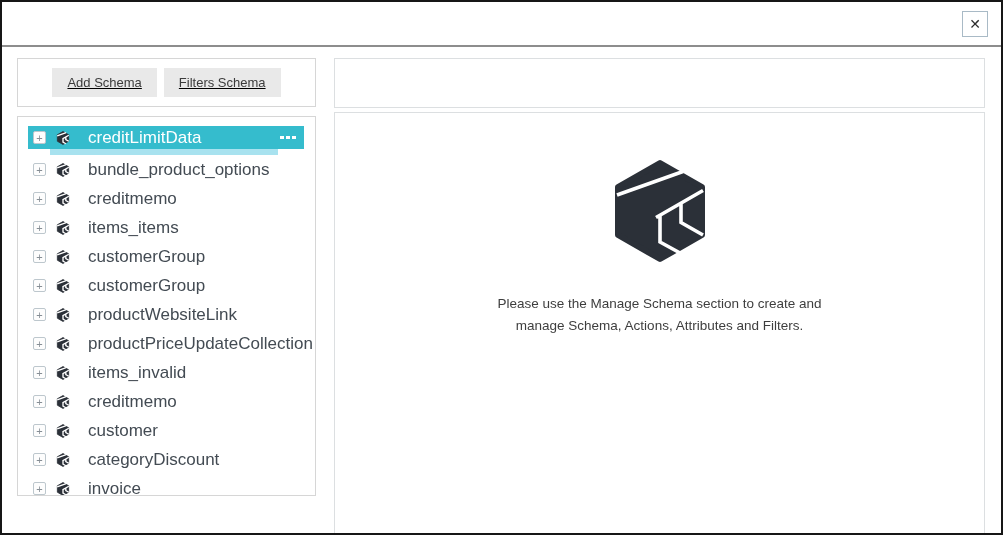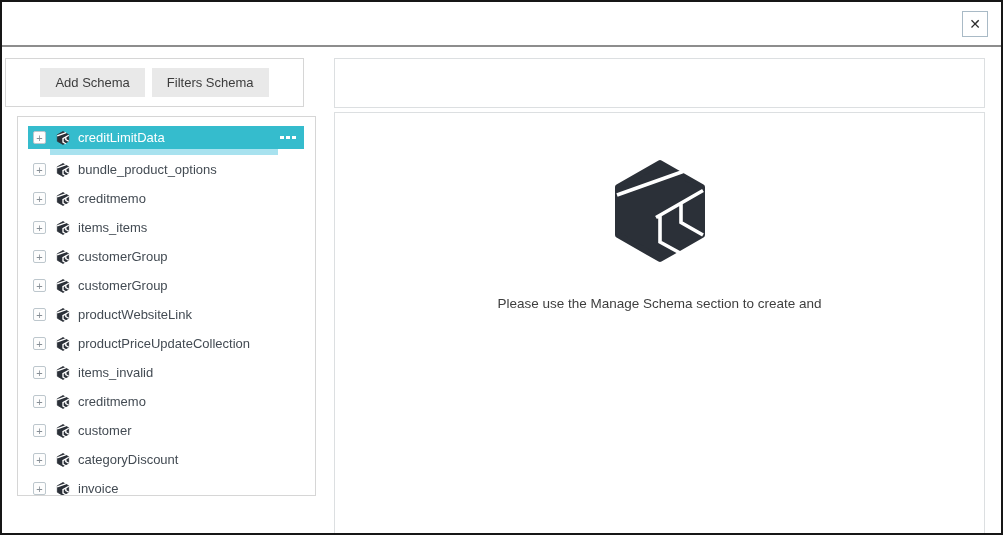--- a/index.html
+++ b/index.html
@@ -26,25 +26,26 @@
     background:#fff;
     border:1px solid #a9bac6;
     font-family:"Liberation Sans", sans-serif;
     font-size:14px; color:#2c2c2c;
     display:flex; align-items:center; justify-content:center;
     cursor:pointer; padding:0;
   }
 
   
   .toolbar-box{
-    position:absolute; left:3px; top:56px;
+    position:absolute; left:15px; top:56px;
     width:299px; height:49px;
     border:1px solid #d6d6d6;
     display:flex; align-items:center; justify-content:center; gap:7px;
     background:#fff;
+    text-decoration:underline;
   }
   .tb-btn{
     height:29px; padding:0 15px;
     background:#e9e9e9; border:none;
     font-family:"Liberation Sans", sans-serif;
     font-size:13px; color:#3c3c3c;
     cursor:pointer;
   }
 
   .list-box{
@@ -56,22 +57,22 @@
     padding-top:9px;
   }
 
   .row{
     height:29px;
     display:flex; align-items:center;
     padding-left:15px;
     cursor:pointer;
   }
   .row .lbl{
-    font-size:13px; color:#434b53;
-    margin-left:8px;
+    font-size:17px; color:#434b53;
+    margin-left:18px;
     white-space:nowrap;
   }
   .row.sel{
     height:23px;
     margin:0 11px 0 10px;
     padding-left:5px;
     background:#35bccd;
   }
   .row.sel .lbl{ color:#ffffff; }
   .sel-strip{
@@ -260,16 +261,17 @@
   </div>
 
   <div class="right-top-box"></div>
 
   <div class="right-main-box">
     <svg class="logo" viewBox="0 0 100 104" width="100" height="104">
         <use href="#cubeBig"></use>
       </svg>
     <div class="message">
       <div>Please use the Manage Schema section to create and</div>
+      <div>manage Schema, Actions, Attributes and Filters.</div>
     </div>
   </div>
 
 </div>
 
 </body></html>

